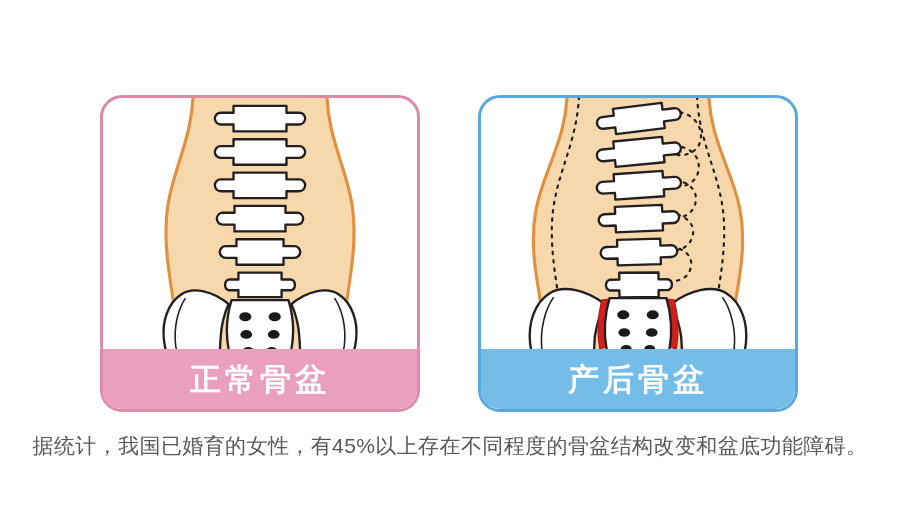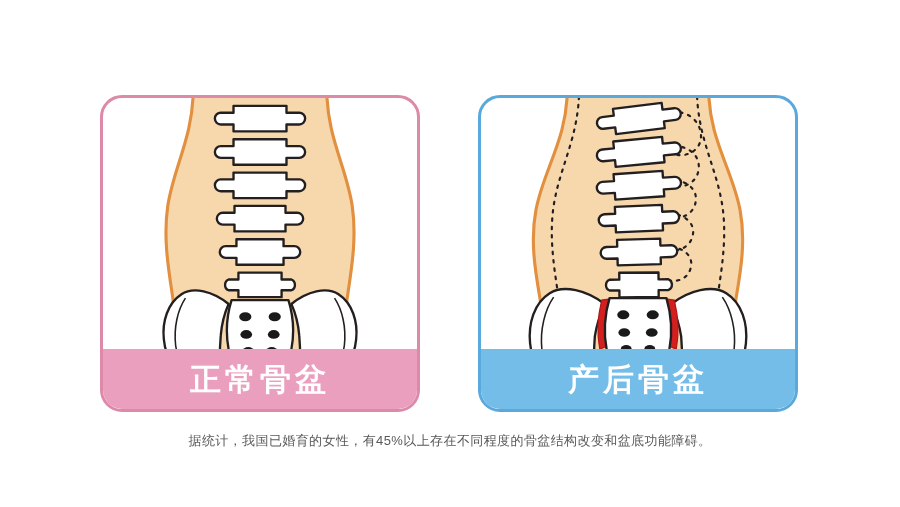--- a/index.html
+++ b/index.html
@@ -70,21 +70,21 @@
     line-height: 1;
     font-family: "Liberation Sans", "DejaVu Sans", sans-serif;
   }
   .caption {
     position: absolute;
     left: 0;
     top: 432px;
     width: 900px;
     text-align: center;
     color: #595959;
-    font-size: 13px;
+    font-size: 21px;
     letter-spacing: 0.4px;
     font-family: "Liberation Sans", "DejaVu Sans", sans-serif;
   }
 </style>
 </head>
 <body>
 
 <div id="infographic">
 
   <div class="panels">

